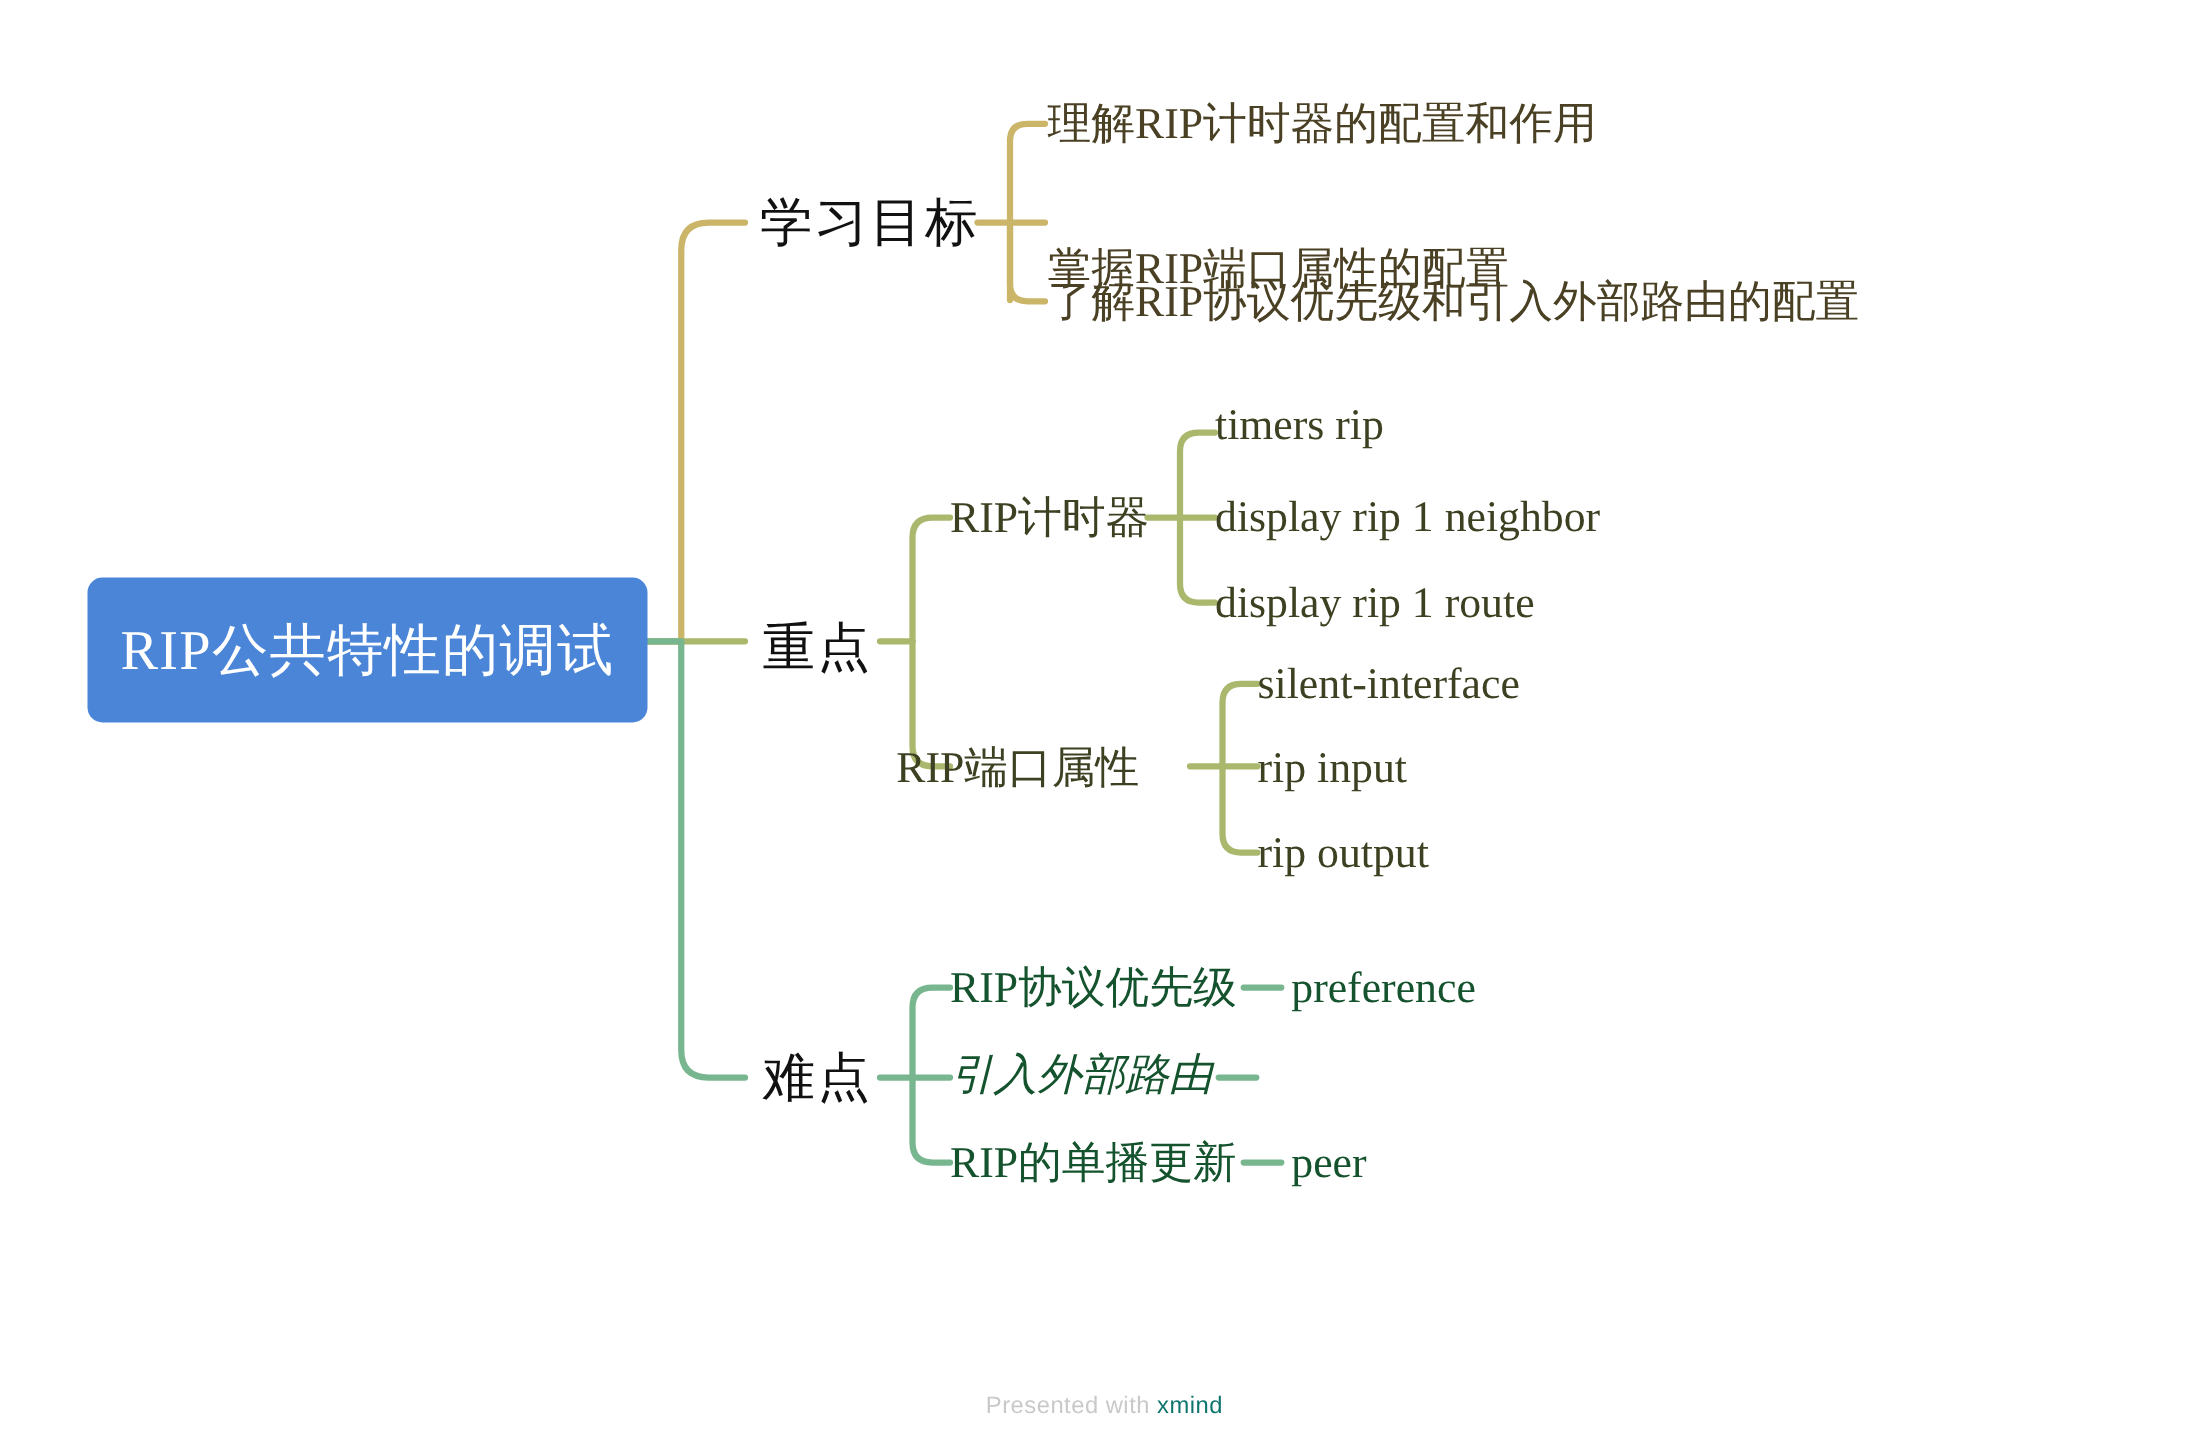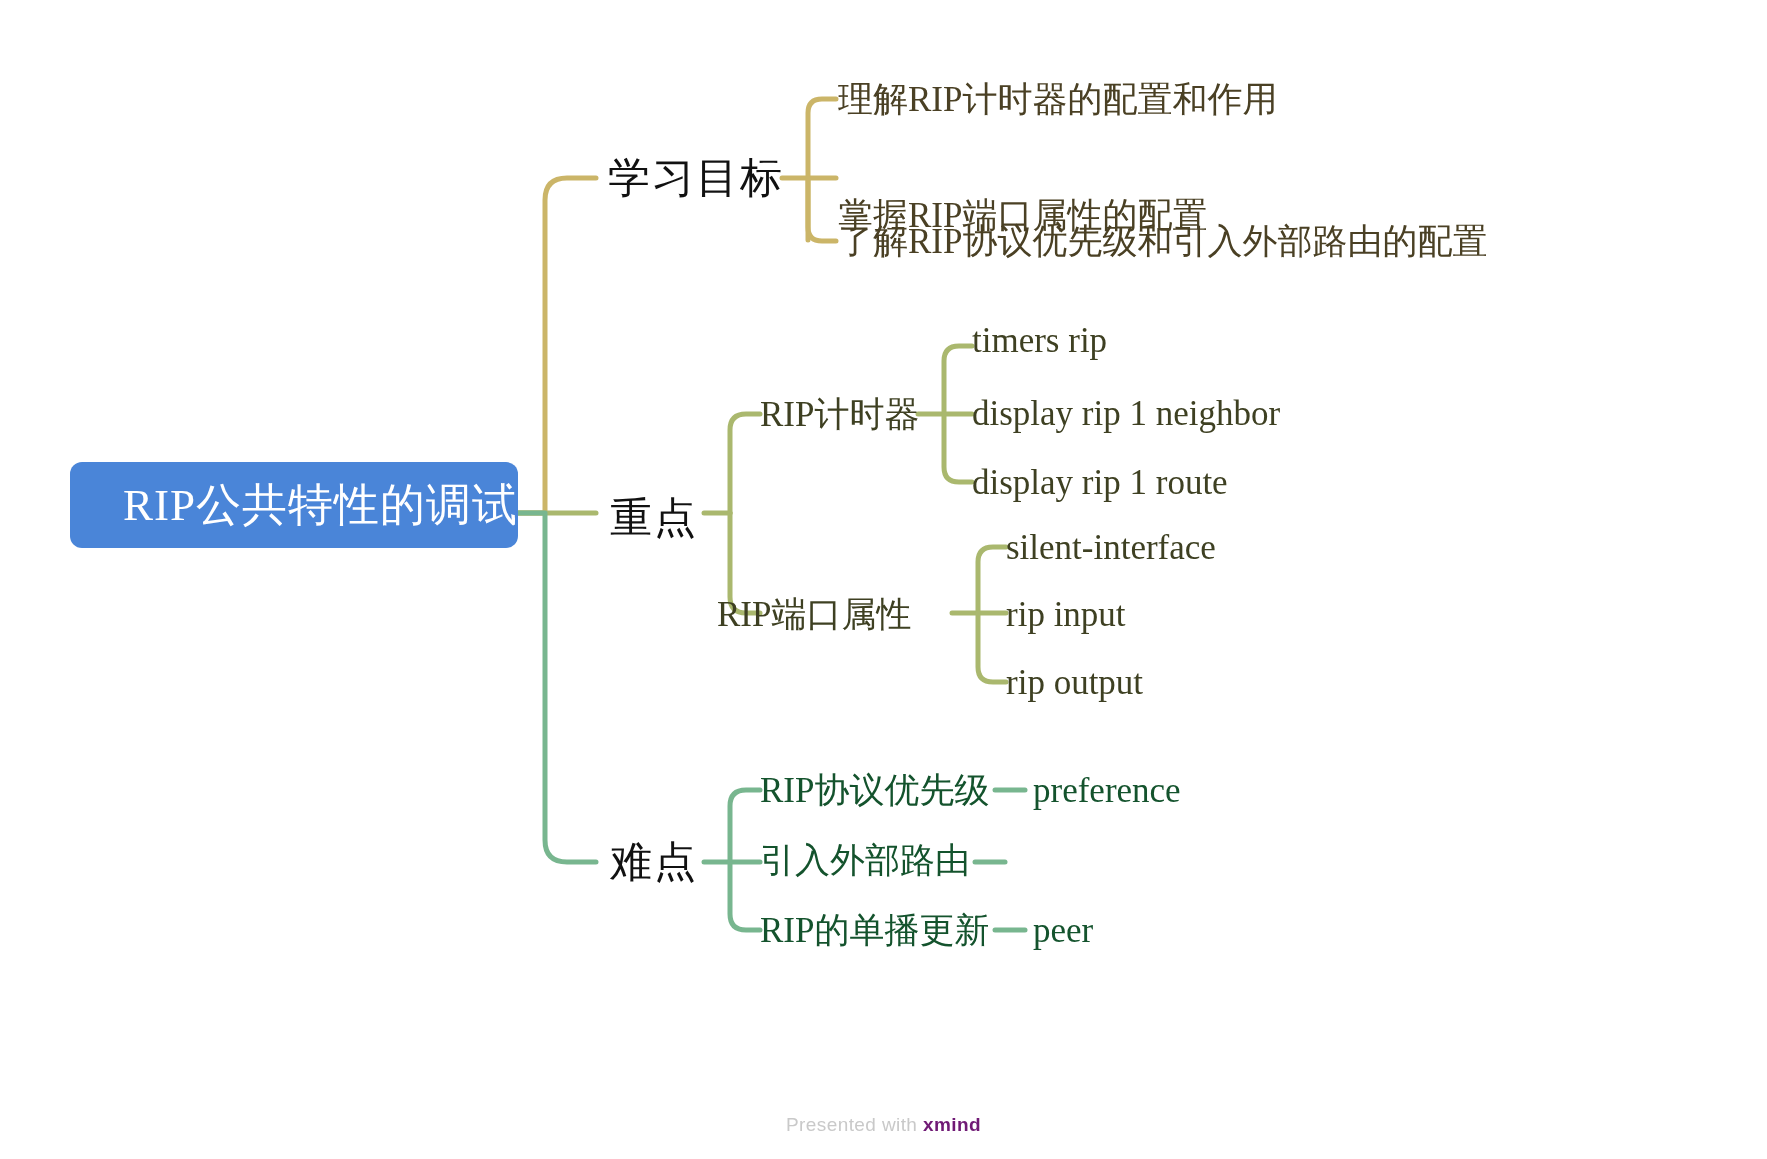--- a/index.html
+++ b/index.html
@@ -31,25 +31,25 @@
     height: 1159px;
     pointer-events: none;
   }
 
   
   .root-node {
     position: absolute;
     left: 70px;
     top: 462px;
     width: 448px;
-    height: 86px;
+    height: 116px;
     border-radius: 12px;
     display: flex;
     align-items: center;
-    justify-content: flex-end;
+    justify-content: center;
     box-sizing: border-box;
   }
   .root-label {
     color: #ffffff;
     font-size: 45px;
     letter-spacing: 1px;
     font-family: "Liberation Serif", "DejaVu Serif", serif;
     white-space: nowrap;
   }
 
@@ -87,22 +87,22 @@
     left: 0;
     top: 1114px;
     width: 1767px;
     text-align: center;
     font-family: "Liberation Sans", "DejaVu Sans", sans-serif;
     font-size: 19px;
     color: #c9c9c9;
     letter-spacing: 0.4px;
   }
   .watermark .brand {
-    font-weight: bold;
-    color: #701a75;
+    font-weight: normal;
+    color: #0f766e;
   }
 </style>
 </head>
 <body>
 
 <div id="canvas">
 
   <svg id="wires" viewBox="0 0 1767 1159" width="1767" height="1159" xmlns="http://www.w3.org/2000/svg">
     <g fill="none" stroke-width="5" stroke-linecap="round" stroke-linejoin="round">
 
@@ -170,21 +170,21 @@
 
   <div class="node lvl3 c-olive" style="left:1006px; top:614px;">rip input</div>
 
   <div class="node lvl3 c-olive" style="left:1006px; top:682px;">rip output</div>
 
   <div class="node lvl1" style="left:610px; top:862px;">难点</div>
 
   <div class="node lvl2 c-teal" style="left:760px; top:790px;">RIP协议优先级</div>
   <div class="node lvl3 c-teal" style="left:1033px; top:790px;">preference</div>
 
-  <div class="node lvl2 c-teal" style="left:760px; top:860px;">引入外部路由</div>
+  <div class="node lvl2 c-teal" style="left:760px; top:860px;font-style:italic;">引入外部路由</div>
 
   <div class="node lvl2 c-teal" style="left:760px; top:930px;">RIP的单播更新</div>
   <div class="node lvl3 c-teal" style="left:1033px; top:930px;">peer</div>
 
   <div class="watermark">
     <span>Presented with </span><span class="brand">xmind</span>
   </div>
 
 </div>
 

